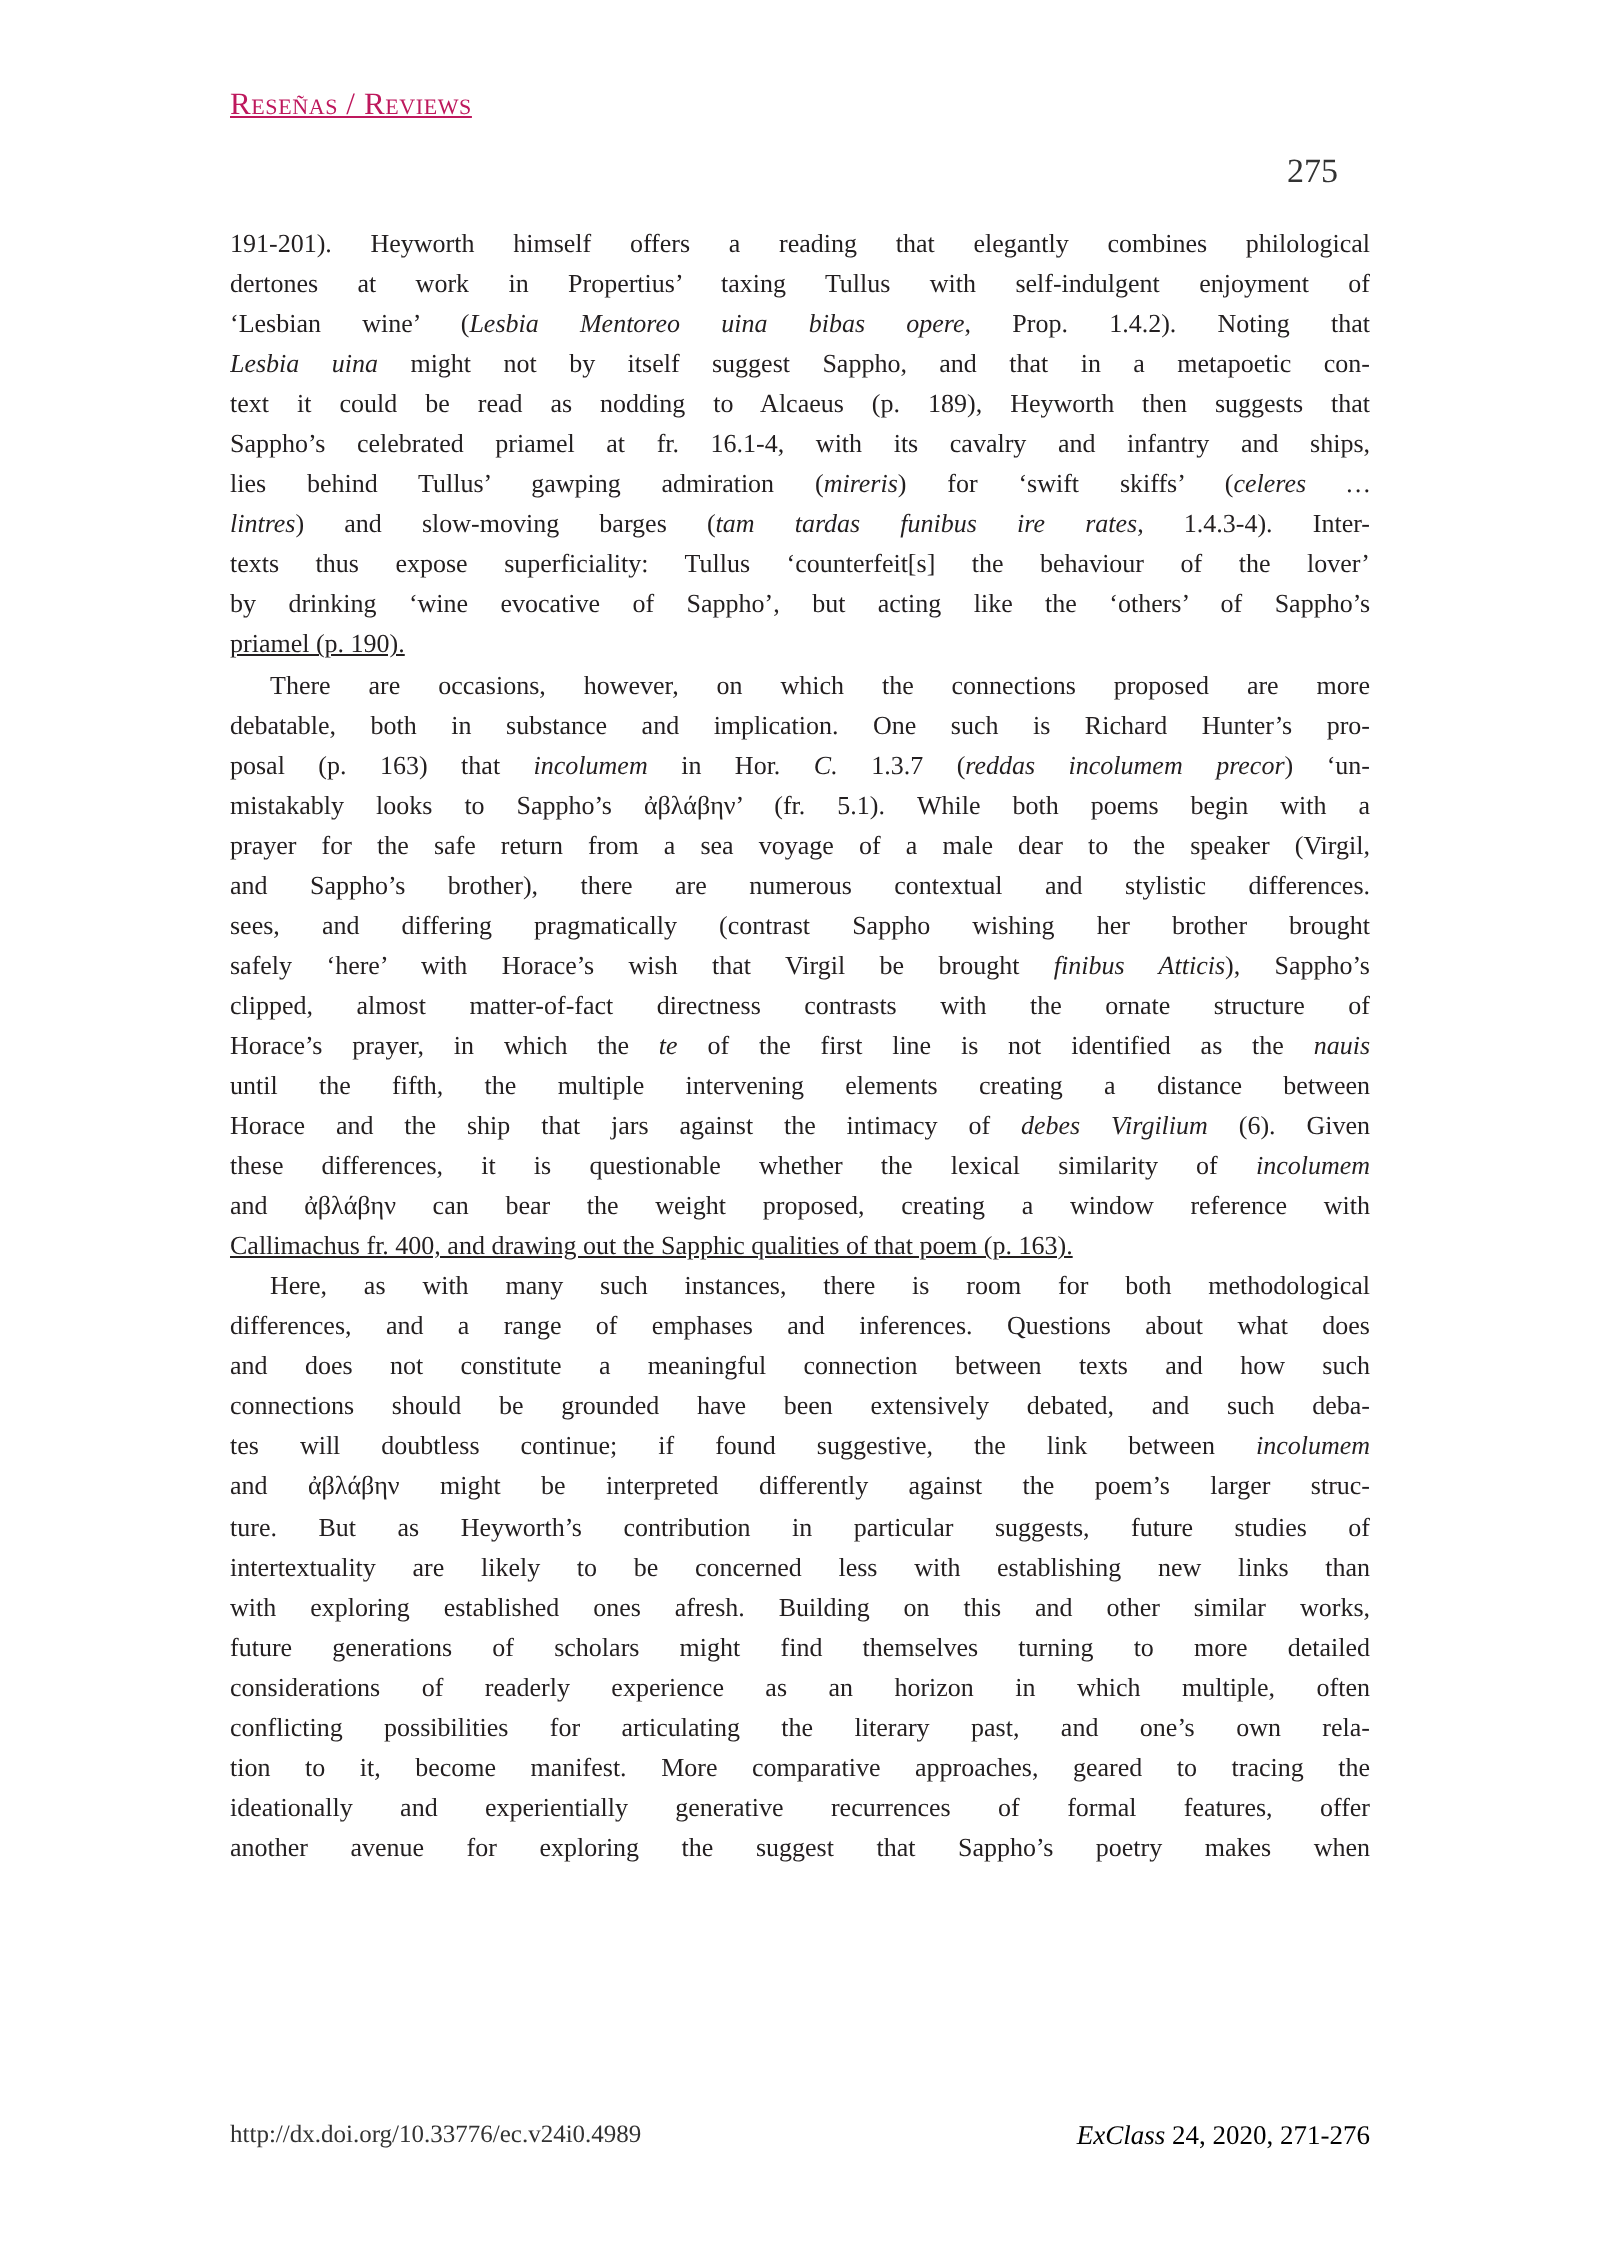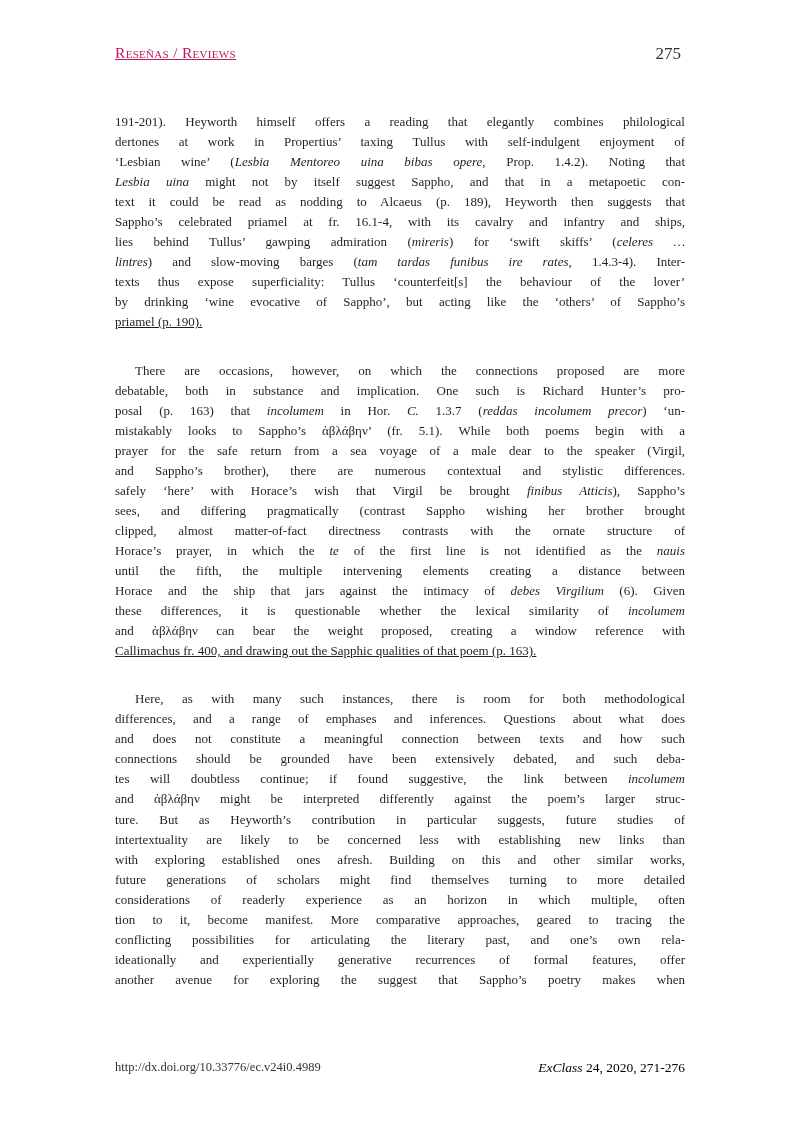--- a/index.html
+++ b/index.html
@@ -1,26 +1,26 @@
 <!DOCTYPE html>
 <html><head>
 <meta charset="utf-8">
 <style>
   html, body { margin: 0; padding: 0; background: #ffffff; }
   body { width: 800px; height: 1129px; position: relative; overflow: hidden;
          font-family: "Liberation Serif", "DejaVu Serif", serif; color: #231f20; }
   .header { position: absolute; top: 44px; left: 115px; width: 570px; height: 24px; }
   .running-head { position: absolute; left: 0; width: 570px; 
                   font-size: 15.5px; font-variant: small-caps; letter-spacing: 0.3px; color: #be185d; text-decoration: underline; }
-  .page-number { position: absolute; right: 4px; font-size: 17px; color: #333; }
+  .page-number { position: absolute; right: 16px; font-size: 17px; color: #333; margin-top: 32px; }
   .body-text { position: absolute; top: 112px; left: 115px; width: 570px; font-size: 13px; }
   .line { height: 20.05px; line-height: 20.05px; white-space: nowrap; text-align: justify;
           text-align-last: justify; overflow: hidden; }
   .line.last { text-align-last: left; text-decoration: underline; }
-  .line.indent { padding-left: 20px; margin-top: 28px; }
+  .line.indent { padding-left: 20px; }
   .footer { position: absolute; top: 1060px; left: 115px; width: 570px; height: 20px; font-size: 12.5px; text-decoration: underline; }
   .doi { position: absolute; left: 0; color: #333; }
   .citation { position: absolute; right: 0; color: #000000; font-size: 13.5px; }
   i { font-style: italic; }
 </style>
 </head>
 <body>
 
 <div class="header">
   <div class="running-head">Reseñas / Reviews</div>
@@ -38,42 +38,42 @@
     <div class="line"><i>lintres</i><span>) and slow-moving barges (</span><i>tam tardas funibus ire rates</i><span>, 1.4.3-4). Inter-</span></div>
     <div class="line"><span>texts thus expose superficiality: Tullus ‘counterfeit[s] the behaviour of the lover’</span></div>
     <div class="line"><span>by drinking ‘wine evocative of Sappho’, but acting like the ‘others’ of Sappho’s</span></div>
     <div class="line last"><span>priamel (p. 190).</span></div>
     <div class="line indent"><span>There are occasions, however, on which the connections proposed are more</span></div>
     <div class="line"><span>debatable, both in substance and implication. One such is Richard Hunter’s pro-</span></div>
     <div class="line"><span>posal (p. 163) that </span><i>incolumem</i><span> in Hor. </span><i>C.</i><span> 1.3.7 (</span><i>reddas incolumem precor</i><span>) ‘un-</span></div>
     <div class="line"><span>mistakably looks to Sappho’s ἀβλάβην’ (fr. 5.1). While both poems begin with a</span></div>
     <div class="line"><span>prayer for the safe return from a sea voyage of a male dear to the speaker (Virgil,</span></div>
     <div class="line"><span>and Sappho’s brother), there are numerous contextual and stylistic differences.</span></div>
+    <div class="line"><span>sees, and differing pragmatically (contrast Sappho wishing her brother brought</span></div>
     <div class="line"><span>safely ‘here’ with Horace’s wish that Virgil be brought </span><i>finibus Atticis</i><span>), Sappho’s</span></div>
-    <div class="line"><span>sees, and differing pragmatically (contrast Sappho wishing her brother brought</span></div>
     <div class="line"><span>clipped, almost matter-of-fact directness contrasts with the ornate structure of</span></div>
     <div class="line"><span>Horace’s prayer, in which the </span><i>te</i><span> of the first line is not identified as the </span><i>nauis</i></div>
     <div class="line"><span>until the fifth, the multiple intervening elements creating a distance between</span></div>
     <div class="line"><span>Horace and the ship that jars against the intimacy of </span><i>debes Virgilium</i><span> (6). Given</span></div>
     <div class="line"><span>these differences, it is questionable whether the lexical similarity of </span><i>incolumem</i></div>
     <div class="line"><span>and ἀβλάβην can bear the weight proposed, creating a window reference with</span></div>
     <div class="line last"><span>Callimachus fr. 400, and drawing out the Sapphic qualities of that poem (p. 163).</span></div>
     <div class="line indent"><span>Here, as with many such instances, there is room for both methodological</span></div>
     <div class="line"><span>differences, and a range of emphases and inferences. Questions about what does</span></div>
     <div class="line"><span>and does not constitute a meaningful connection between texts and how such</span></div>
     <div class="line"><span>connections should be grounded have been extensively debated, and such deba-</span></div>
     <div class="line"><span>tes will doubtless continue; if found suggestive, the link between </span><i>incolumem</i></div>
     <div class="line"><span>and ἀβλάβην might be interpreted differently against the poem’s larger struc-</span></div>
     <div class="line"><span>ture. But as Heyworth’s contribution in particular suggests, future studies of</span></div>
     <div class="line"><span>intertextuality are likely to be concerned less with establishing new links than</span></div>
     <div class="line"><span>with exploring established ones afresh. Building on this and other similar works,</span></div>
     <div class="line"><span>future generations of scholars might find themselves turning to more detailed</span></div>
     <div class="line"><span>considerations of readerly experience as an horizon in which multiple, often</span></div>
+    <div class="line"><span>conflicting possibilities for articulating the literary past, and one’s own rela-</span></div>
     <div class="line"><span>tion to it, become manifest. More comparative approaches, geared to tracing the</span></div>
-    <div class="line"><span>conflicting possibilities for articulating the literary past, and one’s own rela-</span></div>
     <div class="line"><span>ideationally and experientially generative recurrences of formal features, offer</span></div>
     <div class="line"><span>another avenue for exploring the suggest that Sappho’s poetry makes when</span></div>
   </div>
 
 <div class="footer">
   <div class="doi">http://dx.doi.org/10.33776/ec.v24i0.4989</div>
   <div class="citation"><i>ExClass</i><span> 24, 2020, 271-276</span></div>
 </div>
 
 </body></html>

